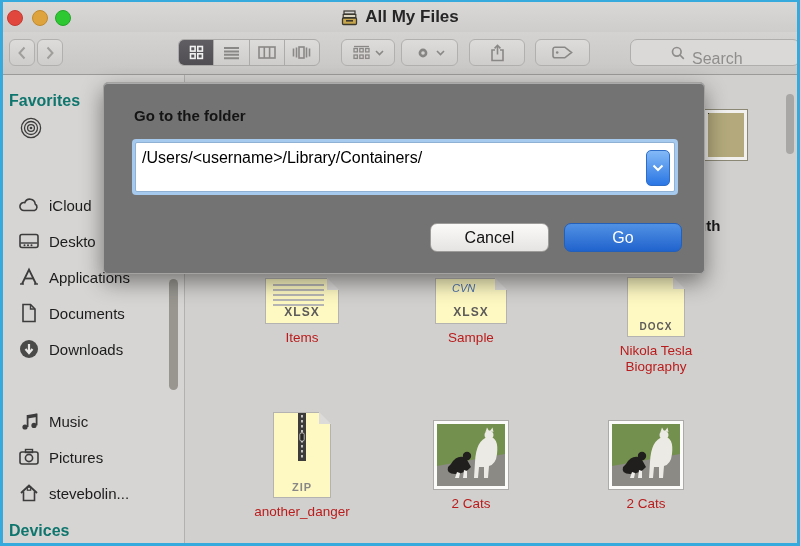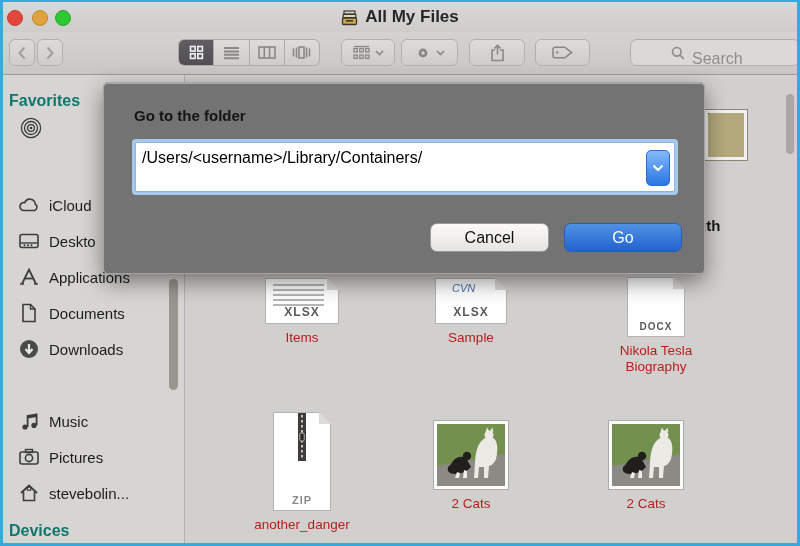--- a/index.html
+++ b/index.html
@@ -44,21 +44,21 @@
   .sb-row.sel { background:#b2b0ae; }
   .sb-icon { position:absolute; left:14px; width:24px; height:24px; display:flex; align-items:center; justify-content:center; }
   .sb-label { position:absolute; left:46px; font-size:15px; color:#1c1c1c; white-space:nowrap; }
   #sb-scrollbar { position:absolute; left:166px; top:204px; width:9px; height:111px; background:#98968f; border-radius:5px; }
 
   
   #content { position:absolute; left:182px; top:73px; right:0; bottom:0; background:#d2d0ce; z-index:1; }
   #content-scrollbar { position:absolute; right:3px; top:19px; width:8px; height:60px; background:#a9a7a5; border-radius:4px; }
   .file { position:absolute; display:flex; flex-direction:column; align-items:center; }
   .file-label { font-size:13.5px; color:#b91c1c; text-align:center; line-height:16px; margin-top:6px; }
-  .doc { position:relative; background:#ffffff; border:1px solid #b5b3b1; }
+  .doc { position:relative; background:#fef9c3; border:1px solid #b5b3b1; }
   .doc .fold { position:absolute; top:-1px; right:-1px; width:0; height:0;
     border-left:12px solid #dddbd9; border-top:12px solid #d2d0ce; }
   .doc .badge { position:absolute; left:0; right:0; bottom:4px; text-align:center;
     font-size:12px; font-weight:700; color:#5d5b59; letter-spacing:1px; }
   .doc .rows { position:absolute; left:7px; right:14px; top:5px; height:22px;
     background:repeating-linear-gradient(#b8b6b4 0 2px, transparent 2px 5px); }
   .squiggle { position:absolute; left:16px; top:3px; color:#4a6fae; font-size:11px; font-style:italic; }
 
   
   #dialog { position:absolute; left:100px; top:80px; width:602px; height:192px; z-index:20;
@@ -371,21 +371,21 @@
         <div class="fold"></div>
         <div class="badge" style="font-size:10px">DOCX</div>
       </div>
       <div class="file-label">
         <div>Nikola Tesla</div>
         <div>Biography</div>
       </div>
     </div>
 
     <div class="file" style="left:56px; top:337px; width:122px;">
-      <div class="doc" style="width:58px; height:99px;padding-left:25px;">
+      <div class="doc" style="width:58px; height:86px;padding-left:25px;">
         <div class="fold"></div>
         <svg width="56" height="80" viewBox="0 0 56 80" style="position:absolute;left:0;top:0">
           <rect x="24" y="0" width="8" height="48" fill="#3e3c3a"></rect>
           <line x1="28" y1="2" x2="28" y2="46" stroke="#e8e6e4" stroke-width="1.6" stroke-dasharray="2.5,2.5"></line>
           <rect x="25.8" y="20" width="4.4" height="8" rx="1.5" fill="#2a2826" stroke="#d8d6d4" stroke-width="0.8"></rect>
         </svg>
         <div class="badge" style="font-size:11px; color:#8a8886">ZIP</div>
       </div>
       <div class="file-label">another_danger</div>
     </div>

